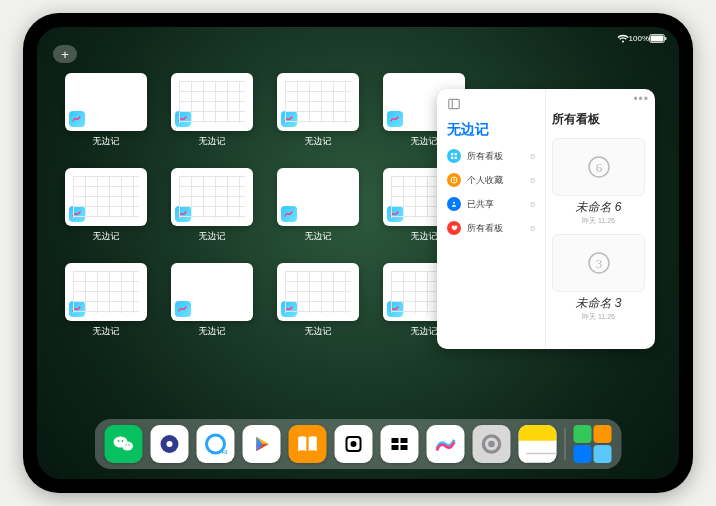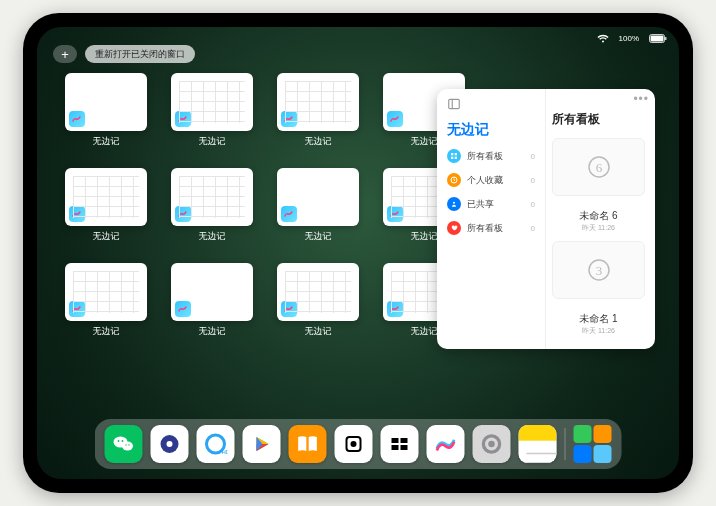--- a/index.html
+++ b/index.html
@@ -29,21 +29,21 @@
   position: relative;
   overflow: hidden;
 }
 .status-bar {
   position: absolute;
   top: 4px;
   right: 12px;
   height: 14px;
   display: flex;
   align-items: center;
-  gap: 10px;
+  gap: 0;
   color: #fff;
   font-size: 8px;
 }
 .status-bar svg { display: block; }
 .top-controls {
   position: absolute;
   top: 18px;
   left: 16px;
   display: flex;
   gap: 8px;
@@ -201,24 +201,25 @@
   border-radius: 6px;
   display: flex;
   align-items: center;
   justify-content: center;
   color: #aaa;
   font-size: 22px;
   font-family: cursive;
 }
 .board-preview svg { display:block; }
 .board-label {
-  font-size: 10px;
+  font-size: 12px;
   color: #333;
-  margin-top: 13px;
+  margin-top: 3px;
   text-align: center;
+  font-style: italic;
 }
 .board-time { font-size: 7px; color: #aaa; text-align: center; }
 
 .dock {
   position: absolute;
   bottom: 10px;
   left: 50%;
   transform: translateX(-50%);
   height: 50px;
   background: rgba(255,255,255,0.25);
@@ -266,23 +267,20 @@
       <span>100%</span>
       <svg width="18" height="9" viewBox="0 0 18 9">
           <rect x="0.5" y="0.5" width="15" height="8" rx="2" stroke="white" fill="none" stroke-width="0.8"></rect>
           <rect x="1.5" y="1.5" width="13" height="6" rx="1" fill="white"></rect>
           <rect x="16.2" y="3" width="1.2" height="3" rx="0.6" fill="white"></rect>
         </svg>
     </div>
 
     <div class="top-controls">
       <div class="plus-btn">+</div>
-      <div class="restore-pill">
-        <span>重新打开已关闭的窗口</span>
-      </div>
     </div>
 
     <div class="windows-area" id="windows-area">
         <div class="window-thumb">
     <div class="face ">
       <div class="app-icon">
         <svg width="10" height="10" viewBox="0 0 10 10">
                 <path d="M1 7 Q2 4 4 5 T8 3" stroke="#ff3b82" stroke-width="1.4" fill="none" stroke-linecap="round"></path>
               </svg>
       </div>
@@ -466,21 +464,21 @@
     <div class="board-label">未命名 6</div>
     <div class="board-time">昨天 11:26</div>
             </div>
             <div class="board-card">
               <div class="board-preview">
       <svg width="30" height="30" viewBox="0 0 30 30">
                   <circle cx="15" cy="15" r="10" fill="none" stroke="#bbb" stroke-width="1.5"></circle>
                   <text x="15" y="20" font-size="13" text-anchor="middle" fill="#bbb" font-family="cursive">3</text>
                 </svg>
     </div>
-    <div class="board-label">未命名 1</div>
+    <div class="board-label">未命名 3</div>
     <div class="board-time">昨天 11:26</div>
             </div>
           </div>
       </div>
     </div>
 
     <div class="dock" id="dock">
         <div class="dock-icon" style="background: rgb(7, 193, 96);">
           <svg viewBox="0 0 24 24" width="24" height="24">
             <ellipse cx="9" cy="10" rx="7" ry="5.5" fill="#fff"></ellipse>

